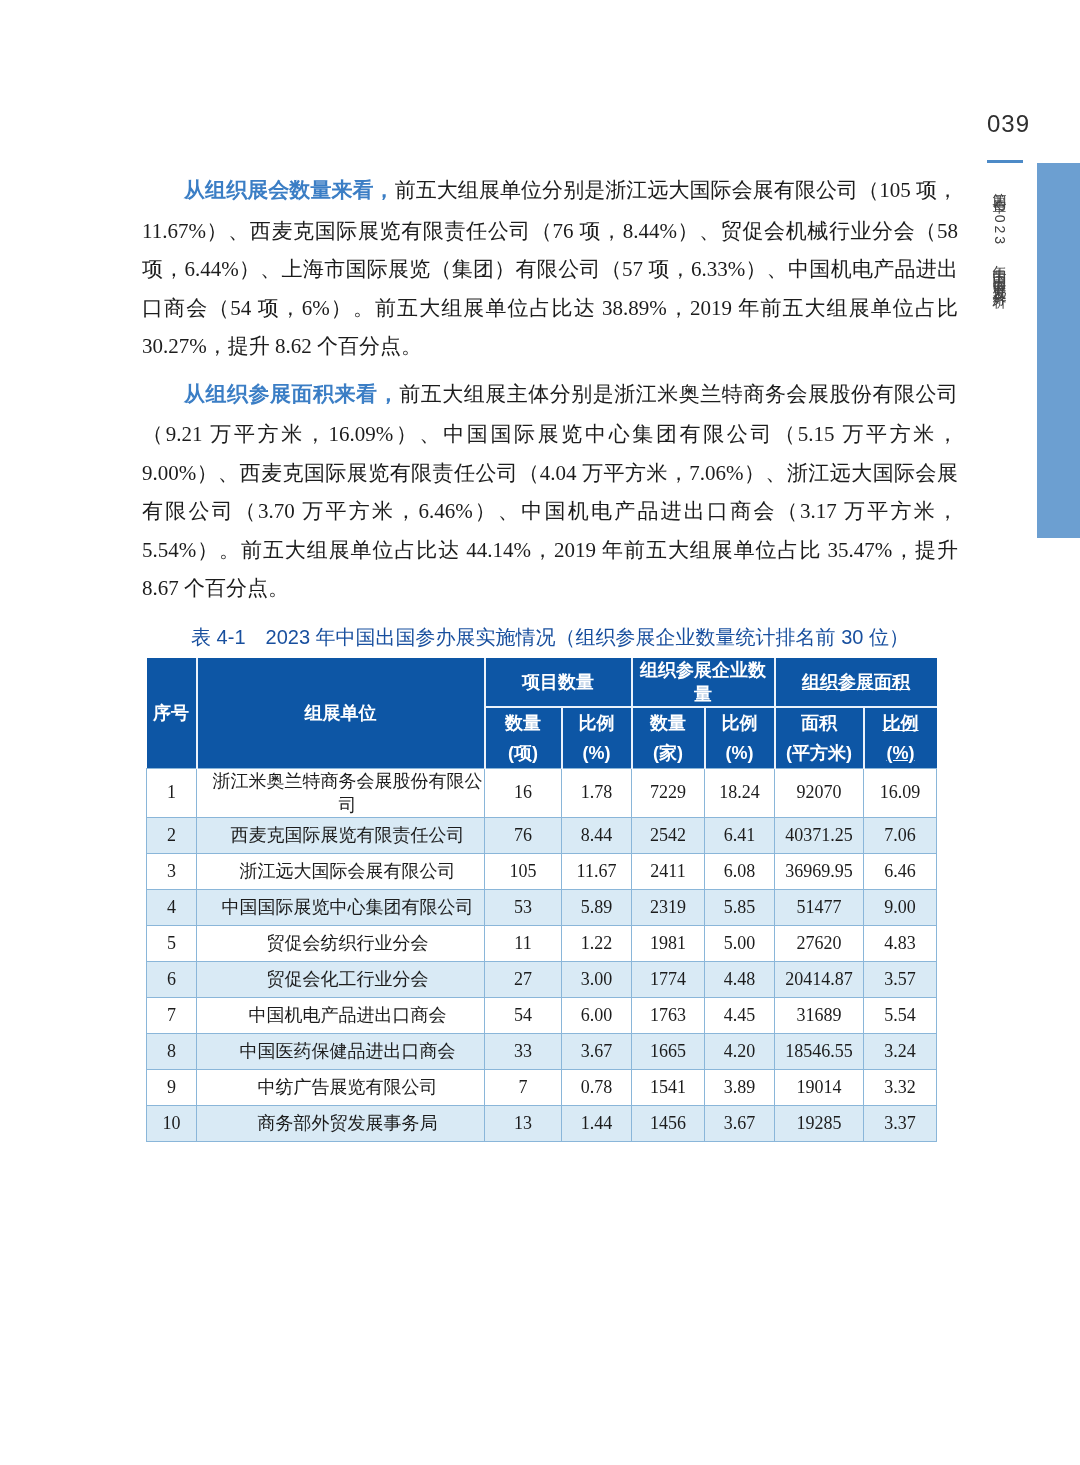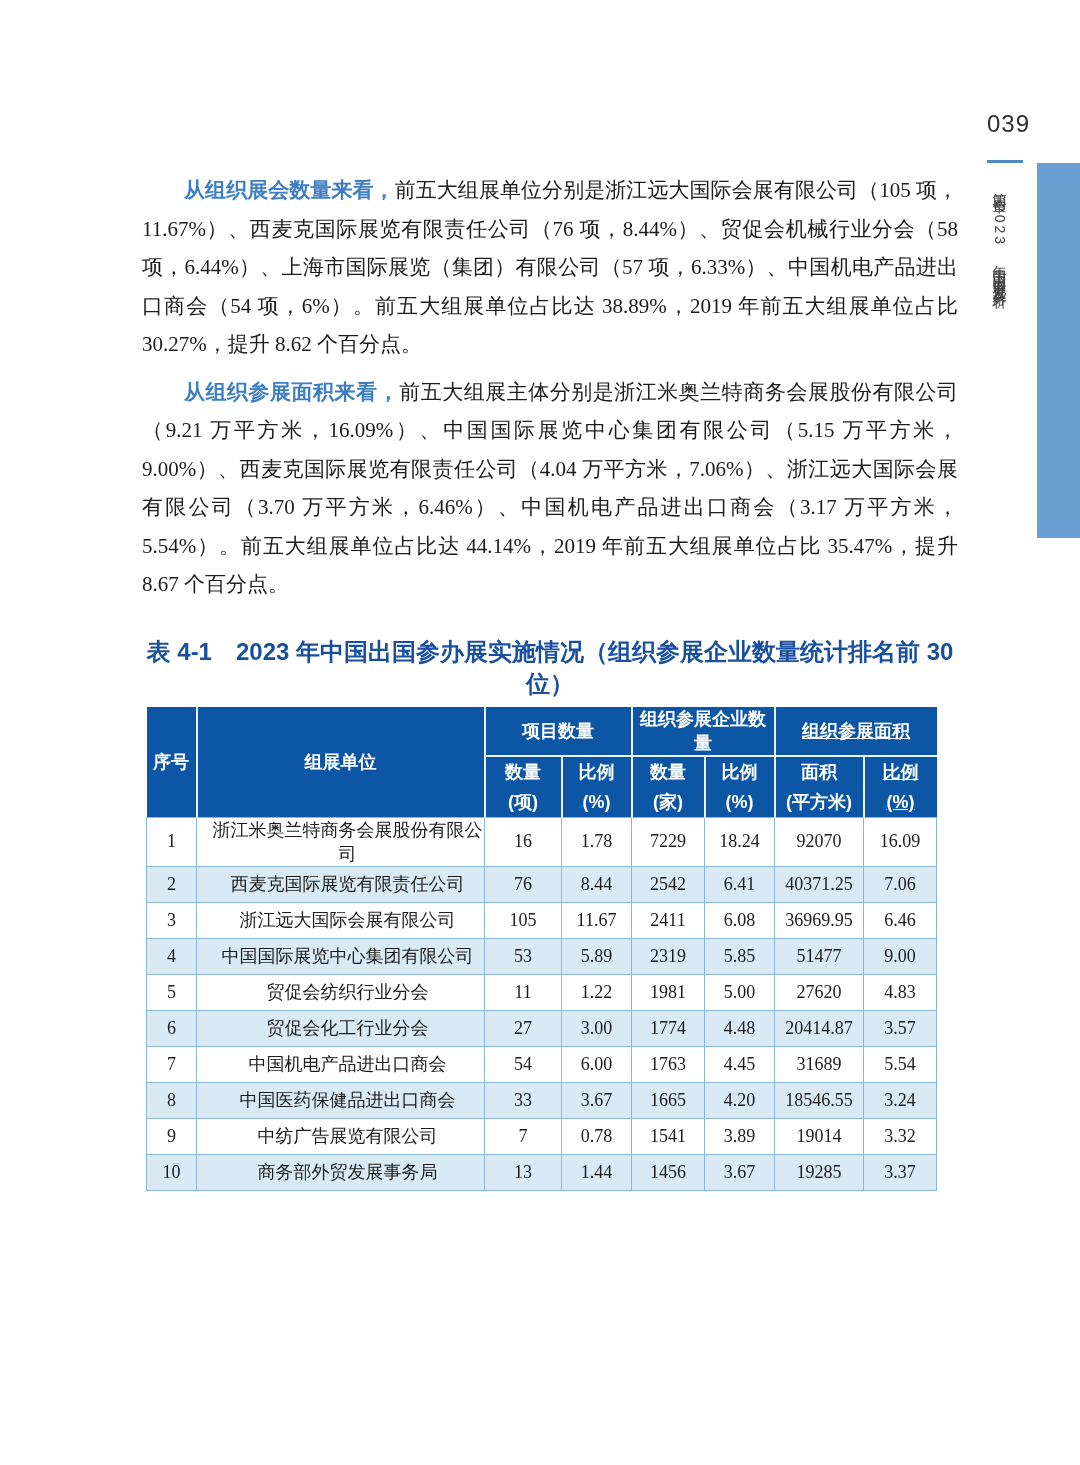--- a/index.html
+++ b/index.html
@@ -39,27 +39,27 @@
   .accent-bar{
     position:absolute;left:1037px;top:163px;width:43px;height:375px;
     background:var(--accent-bar);
   }
   .content{position:absolute;left:142px;top:171px;width:816px;}
   p.para{
     font-size:21px;line-height:38.5px;text-align:justify;
     text-indent:42px;margin:0 0 9px 0;color:var(--ink);
   }
   .lead{
-    font-family:Liberation Sans, sans-serif;
+    font-family:Liberation Mono, monospace;
     font-weight:bold;color:var(--lead-blue);
   }
   .table-title{
-    margin-top:32px;text-align:center;
-    font-family:"Liberation Sans","DejaVu Sans",sans-serif;
-    font-weight:bold;font-size:24px;color:var(--title-blue);
+    margin-top:16px;text-align:center;
+    font-family:"Liberation Sans","DejaVu Sans",sans-serif;
+    font-weight:normal;font-size:20px;color:var(--title-blue);
   }
   table.data-table{
     border-collapse:collapse;table-layout:fixed;
     width:790px;margin:7px 0 0 4px;
   }
   .data-table thead th{
     background:var(--header-bg);color:#ffffff;
     font-family:"Liberation Sans","DejaVu Sans",sans-serif;
     font-weight:bold;font-size:18px;
     border:2px solid var(--header-line);

